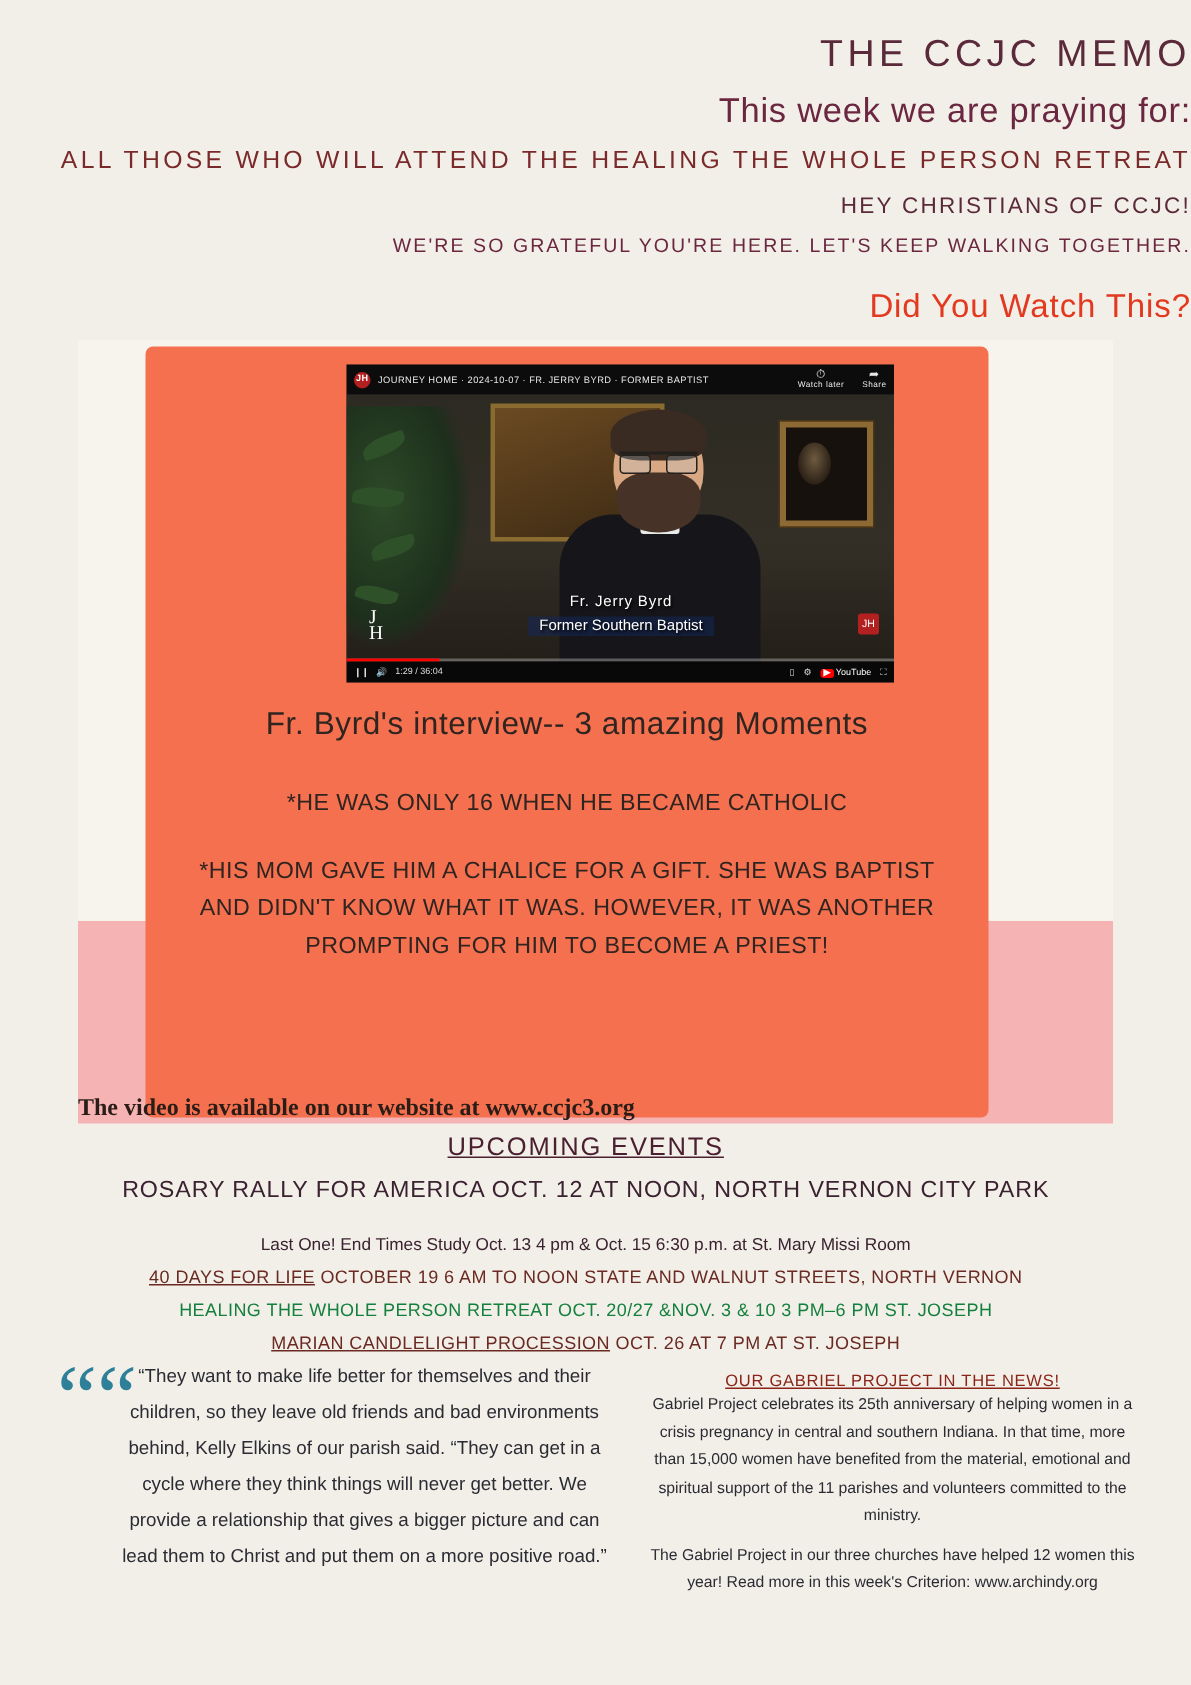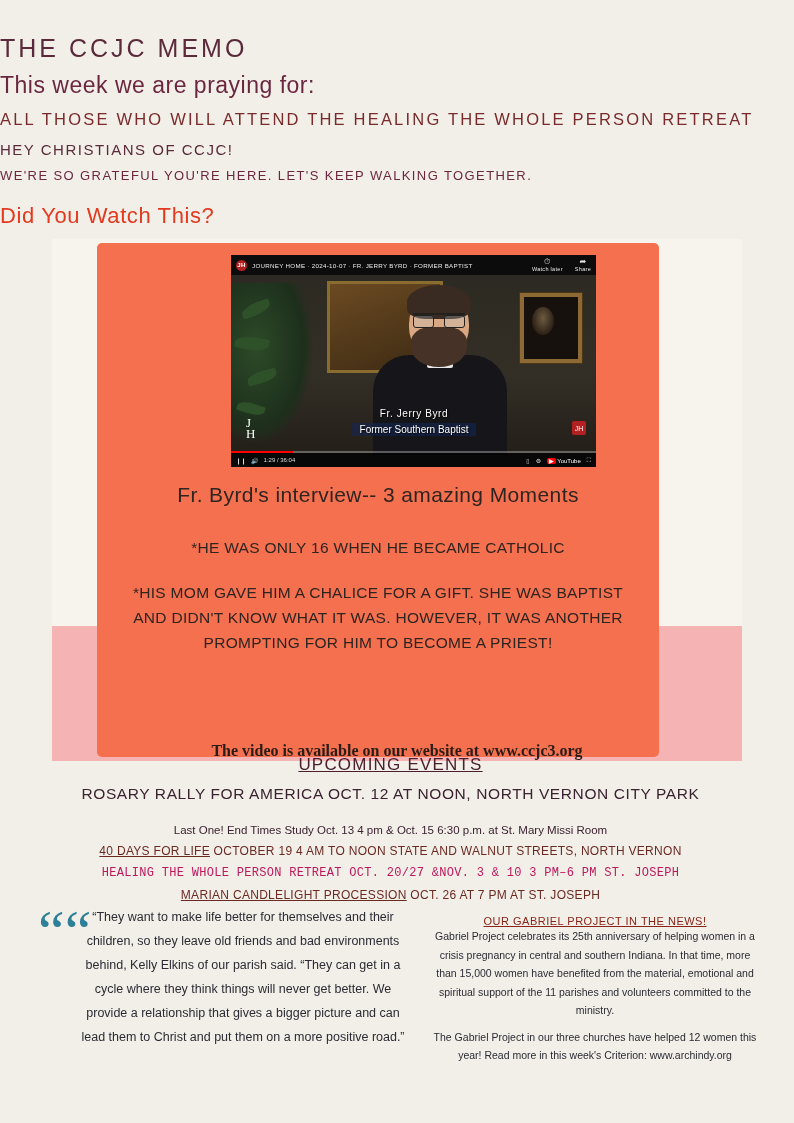--- a/index.html
+++ b/index.html
@@ -17,22 +17,22 @@
   }
   .page {
     width: 794px;
     height: 1123px;
     position: relative;
     box-sizing: border-box;
   }
 
   
   .header {
-    text-align: left;
-    padding-top: 34px;
+    text-align: right;
+    padding-top: 22px;
   }
   .memo-title {
     font-size: 25px;
     letter-spacing: 3px;
     color: #5a2a3a;
     font-weight: 400;
   }
   .praying-line {
     font-size: 23px;
     color: #6b2740;
@@ -294,21 +294,20 @@
     color: #2f2420;
     font-size: 15.5px;
     line-height: 25px;
     letter-spacing: 0.3px;
   }
   .card-body p { margin: 0 0 20px; }
   .website-line {
     position: absolute;
     top: 503px;
     width: 690px;
-    text-align: center;
     font-size: 16px;
     font-weight: bold;
     color: #2a1c16;
     font-family: "Liberation Serif", serif;
   }
 
   
   .events {
     position: absolute;
     top: 755px;
@@ -332,21 +331,21 @@
     font-size: 11.5px;
     color: #3b2230;
   }
   .ev3, .ev4, .ev5 {
     margin-top: 8px;
     font-size: 12px;
     color: #6a2a22;
     letter-spacing: 0.3px;
   }
   .ev3 u, .ev5 u { text-decoration: underline; }
-  .ev4 { color: #be185d; font-family: Liberation Mono, monospace; }
+  .ev4 { color: #15803d; }
 
   
   .bottom {
     position: absolute;
     top: 905px;
     left: 0; width: 794px;
     height: 200px;
   }
   .quote-mark {
     position: absolute;
@@ -474,21 +473,21 @@
     </div>
 
     <div class="website-line">The video is available on our website at www.ccjc3.org</div>
   </div>
 
   <div class="events">
     <div class="events-title">UPCOMING EVENTS</div>
     <div class="ev1">ROSARY RALLY FOR AMERICA OCT. 12 AT NOON, NORTH VERNON CITY PARK</div>
     <div class="ev2">Last One! End Times Study Oct. 13 4 pm &amp; Oct. 15 6:30 p.m. at St. Mary Missi Room</div>
     <div class="ev3">
-      <u>40 DAYS FOR LIFE</u><span> OCTOBER 19 4 AM TO NOON STATE AND WALNUT STREETS, NORTH VERNON</span>
+      <u>40 DAYS FOR LIFE</u><span> OCTOBER 19 6 AM TO NOON STATE AND WALNUT STREETS, NORTH VERNON</span>
     </div>
     <div class="ev4">HEALING THE WHOLE PERSON RETREAT OCT. 20/27 &amp;NOV. 3 &amp; 10 3 PM–6 PM ST. JOSEPH</div>
     <div class="ev5">
       <u>MARIAN CANDLELIGHT PROCESSION</u><span> OCT. 26 AT 7 PM AT ST. JOSEPH</span>
     </div>
   </div>
 
   <div class="bottom">
     <div class="quote-mark">““</div>
     <div class="quote-text">“They want to make life better for themselves and their children, so they leave old friends and bad environments behind, Kelly Elkins of our parish said. “They can get in a cycle where they think things will never get better. We provide a relationship that gives a bigger picture and can lead them to Christ and put them on a more positive road.”</div>

